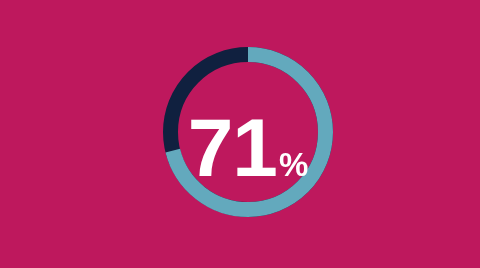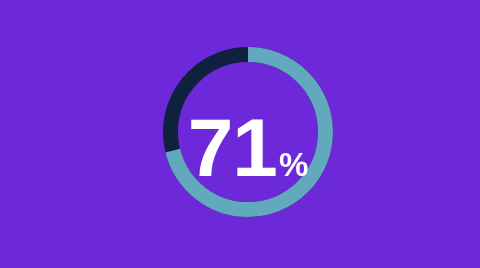--- a/index.html
+++ b/index.html
@@ -62,21 +62,21 @@
     font-size: 33px;
     font-weight: bold;
     line-height: 1;
     color: #ffffff;
     margin-left: 2px;
   }
 </style>
 </head>
 <body>
 
-<div id="progress-widget" style="background: #6d28d9;">
+<div id="progress-widget" style="background: #be185d;">
 
   <div id="ring-wrap">
     <svg id="ring-svg" width="480" height="268" viewBox="0 0 480 268">
       <circle id="ring-track" cx="248" cy="132" r="77.5" fill="none" stroke="#10203f" stroke-width="15"></circle>
       <circle id="ring-progress" cx="248" cy="132" r="77.5" fill="none" stroke="#63a9bd" stroke-width="15" stroke-linecap="butt" transform="rotate(-90 248 132)" stroke-dasharray="345.7322715275567 141.21458977886124"></circle>
     </svg>
   </div>
 
   <div id="value-label" style="align-items: center; justify-content: center;">
     <div id="value-inner" style="transform: translate(8px, 14px);">

